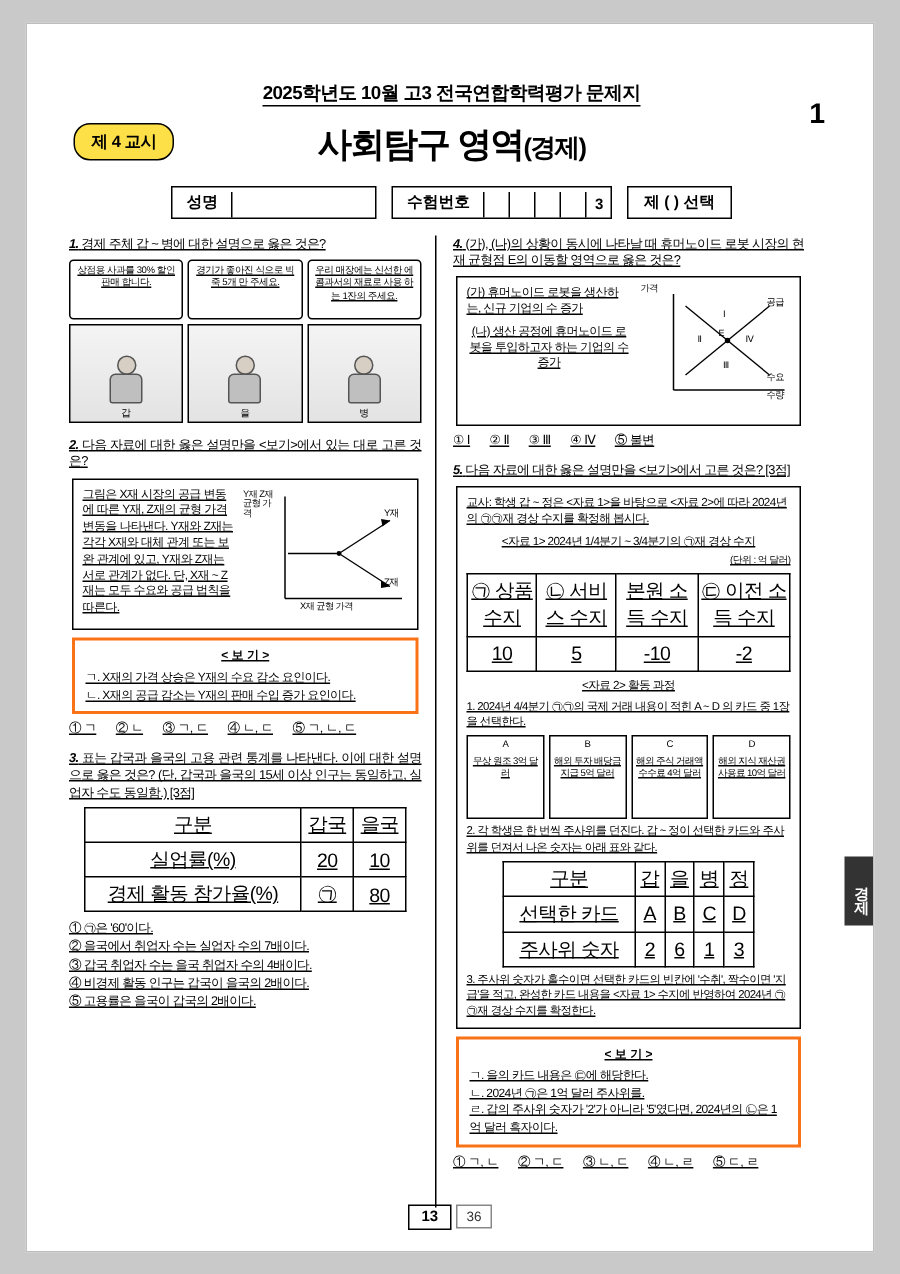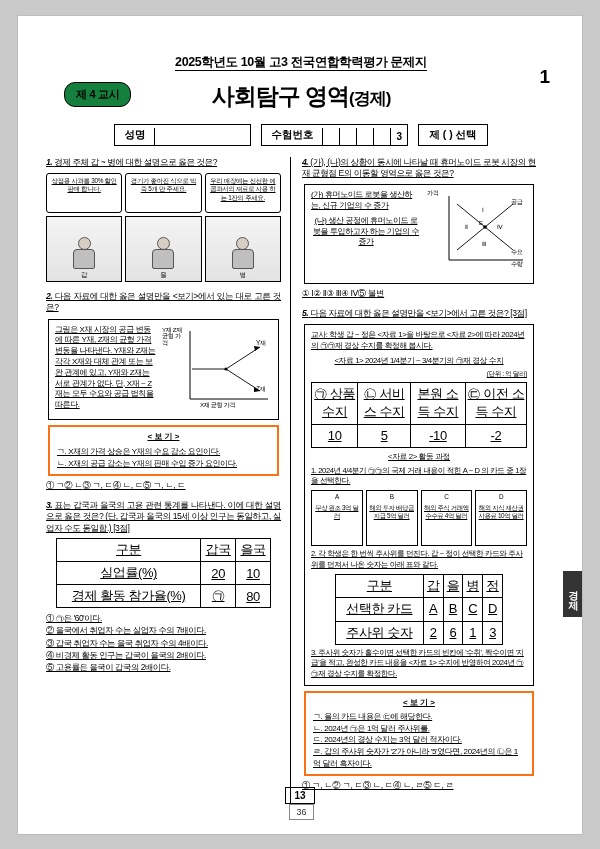--- a/index.html
+++ b/index.html
@@ -33,27 +33,27 @@
   .page-num {
     position:absolute; right:6px; top:28px;
     font-size:19px; font-weight:bold;
   }
   .subject-row {
     position:relative;
     display:flex; align-items:center; justify-content:center;
     margin-top:9px; height:34px;
   }
   .gyosi {
-    position:absolute; left:18px; top:2px;
+    position:absolute; left:3px; top:2px;
     border:1.4px solid #000;
     border-radius:11px;
     padding:4px 11px;
     font-size:11px; font-weight:bold;
     letter-spacing:-0.3px;
-    background:#15803d;
+    background:#fde047;
   }
   .subject {
     font-size:23px; font-weight:bold; letter-spacing:-1px;
   }
   .subject .sm { font-size:17px; }
 
   
   .namerow {
     margin:10px 22px 0 22px;
     display:flex; align-items:center; justify-content:center;
@@ -93,21 +93,21 @@
     border:2px solid #f97316;
     margin:5px 2px 4px 2px;
     padding:4px 7px 5px 7px;
     font-size:8px; line-height:1.45; letter-spacing:-0.4px;
     position:relative;
   }
   .bogi-title {
     text-align:center; font-size:8px; font-weight:bold;
     margin-bottom:3px; letter-spacing:0px;
   }
-  .opt-row { margin-top:3px; font-size:8.4px; display:flex; letter-spacing:-0.3px;}
+  .opt-row { margin-top:3px; font-size:8.4px; display:flex; gap:13px; letter-spacing:-0.3px;}
 
   
   .comic { margin:5px 0 3px 0; }
   .bubbles { display:flex; gap:3px; }
   .bubble {
     flex:1; border:1px solid #000; border-radius:3px;
     font-size:6.4px; line-height:1.3; padding:3px 3px;
     letter-spacing:-0.3px; text-align:center; min-height:40px;
     background:#fff;
   }
@@ -139,21 +139,21 @@
     background:#333; color:#fff;
     font-size:10px; font-weight:bold;
     display:flex; align-items:center; justify-content:center;
     letter-spacing:-0.5px;
   }
   .sidetab span { writing-mode:vertical-rl; }
 
   
   .footer {
     position:absolute; left:0; right:0; bottom:14px;
-    display:flex; align-items:center; justify-content:center; gap:0;flex-direction:column;
+    display:flex; align-items:center; justify-content:center; gap:0;
   }
   .pgbox { border:1.3px solid #000; padding:2px 8px; font-size:10px; font-weight:bold; }
   .pgtot { border:1px solid #888; padding:2px 6px; font-size:9px; margin-left:3px; color:#333;}
 
   .teacher {
     border:1px solid #000; margin:5px 2px; padding:5px 6px;
     font-size:7.8px; line-height:1.4; letter-spacing:-0.4px;
   }
   .jaryo-title { text-align:center; font-size:7.8px; margin:4px 0 2px 0; }
   .cardrow { display:flex; gap:3px; margin:3px 0; }
@@ -429,21 +429,20 @@
               </tbody>
                 </table>
             </div>
             <div class="mini-steps">3. 주사위 숫자가 홀수이면 선택한 카드의 빈칸에 '수취', 짝수이면 '지급'을 적고, 완성한 카드 내용을 &lt;자료 1&gt; 수지에 반영하여 2024년 ㉠㉠재 경상 수지를 확정한다.</div>
           </div>
 
           <div class="bogi">
             <div class="bogi-title">&lt; 보 기 &gt;</div>
             <div>ㄱ. 을의 카드 내용은 ㉢에 해당한다.</div>
             <div>ㄴ. 2024년 ㉠은 1억 달러 주사위를.</div>
-            <div>ㄷ. 2024년의 경상 수지는 3억 달러 적자이다.</div>
             <div>ㄹ. 갑의 주사위 숫자가 '2'가 아니라 '5'였다면, 2024년의 ㉡은 1억 달러 흑자이다.</div>
           </div>
           <div class="opt-row">
             <span>① ㄱ, ㄴ</span>
             <span>② ㄱ, ㄷ</span>
             <span>③ ㄴ, ㄷ</span>
             <span>④ ㄴ, ㄹ</span>
             <span>⑤ ㄷ, ㄹ</span>
           </div>
         </div>

